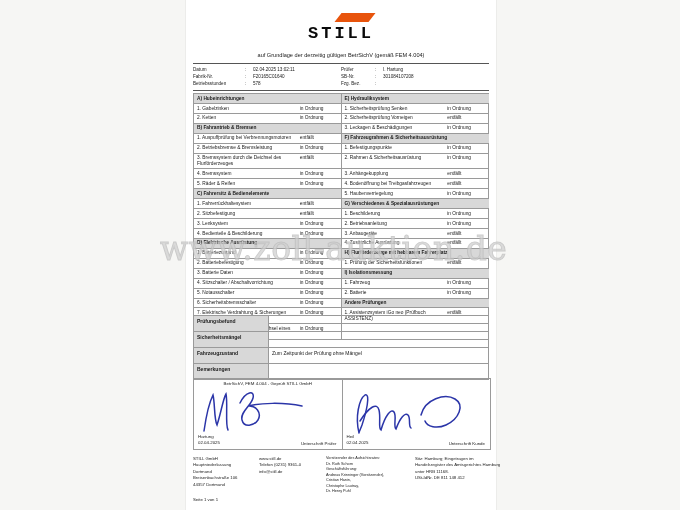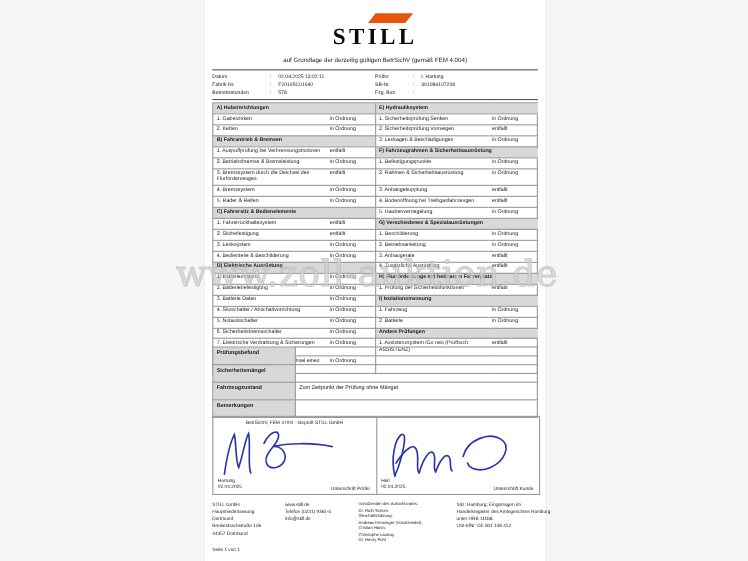--- a/index.html
+++ b/index.html
@@ -15,22 +15,22 @@
     background:#ffffff;
     border-left:1px solid #ececea;border-right:1px solid #ececea;
   }
   
   .logo{position:absolute;top:9px;left:0;width:100%;text-align:center;}
   .logo-mark{
     display:inline-block;width:34px;height:9px;background:#e8540c;
     transform:skewX(-38deg);margin-left:28px;margin-bottom:1px;
   }
   .logo-text{
-    font-weight:bold;font-size:21px;letter-spacing:3px;line-height:13px;
-    color:#0a0a0a;font-family:Liberation Serif, serif;
+    font-weight:bold;font-size:17px;letter-spacing:3px;line-height:13px;
+    color:#0a0a0a;font-family:Liberation Mono, monospace;
   }
   .doc-title{position:absolute;top:41px;left:0;width:100%;text-align:center;font-weight:bold;font-size:9px;}
   .doc-subtitle{position:absolute;top:52px;left:0;width:100%;text-align:center;font-size:5.6px;color:#222;}
   
   .info{
     position:absolute;top:63px;left:7px;width:296px;
     border-top:1px solid #555;border-bottom:1px solid #555;
     padding:1.5px 0 2px 0;display:flex;font-size:4.6px;line-height:1.6;
   }
   .info-col{width:50%;}

